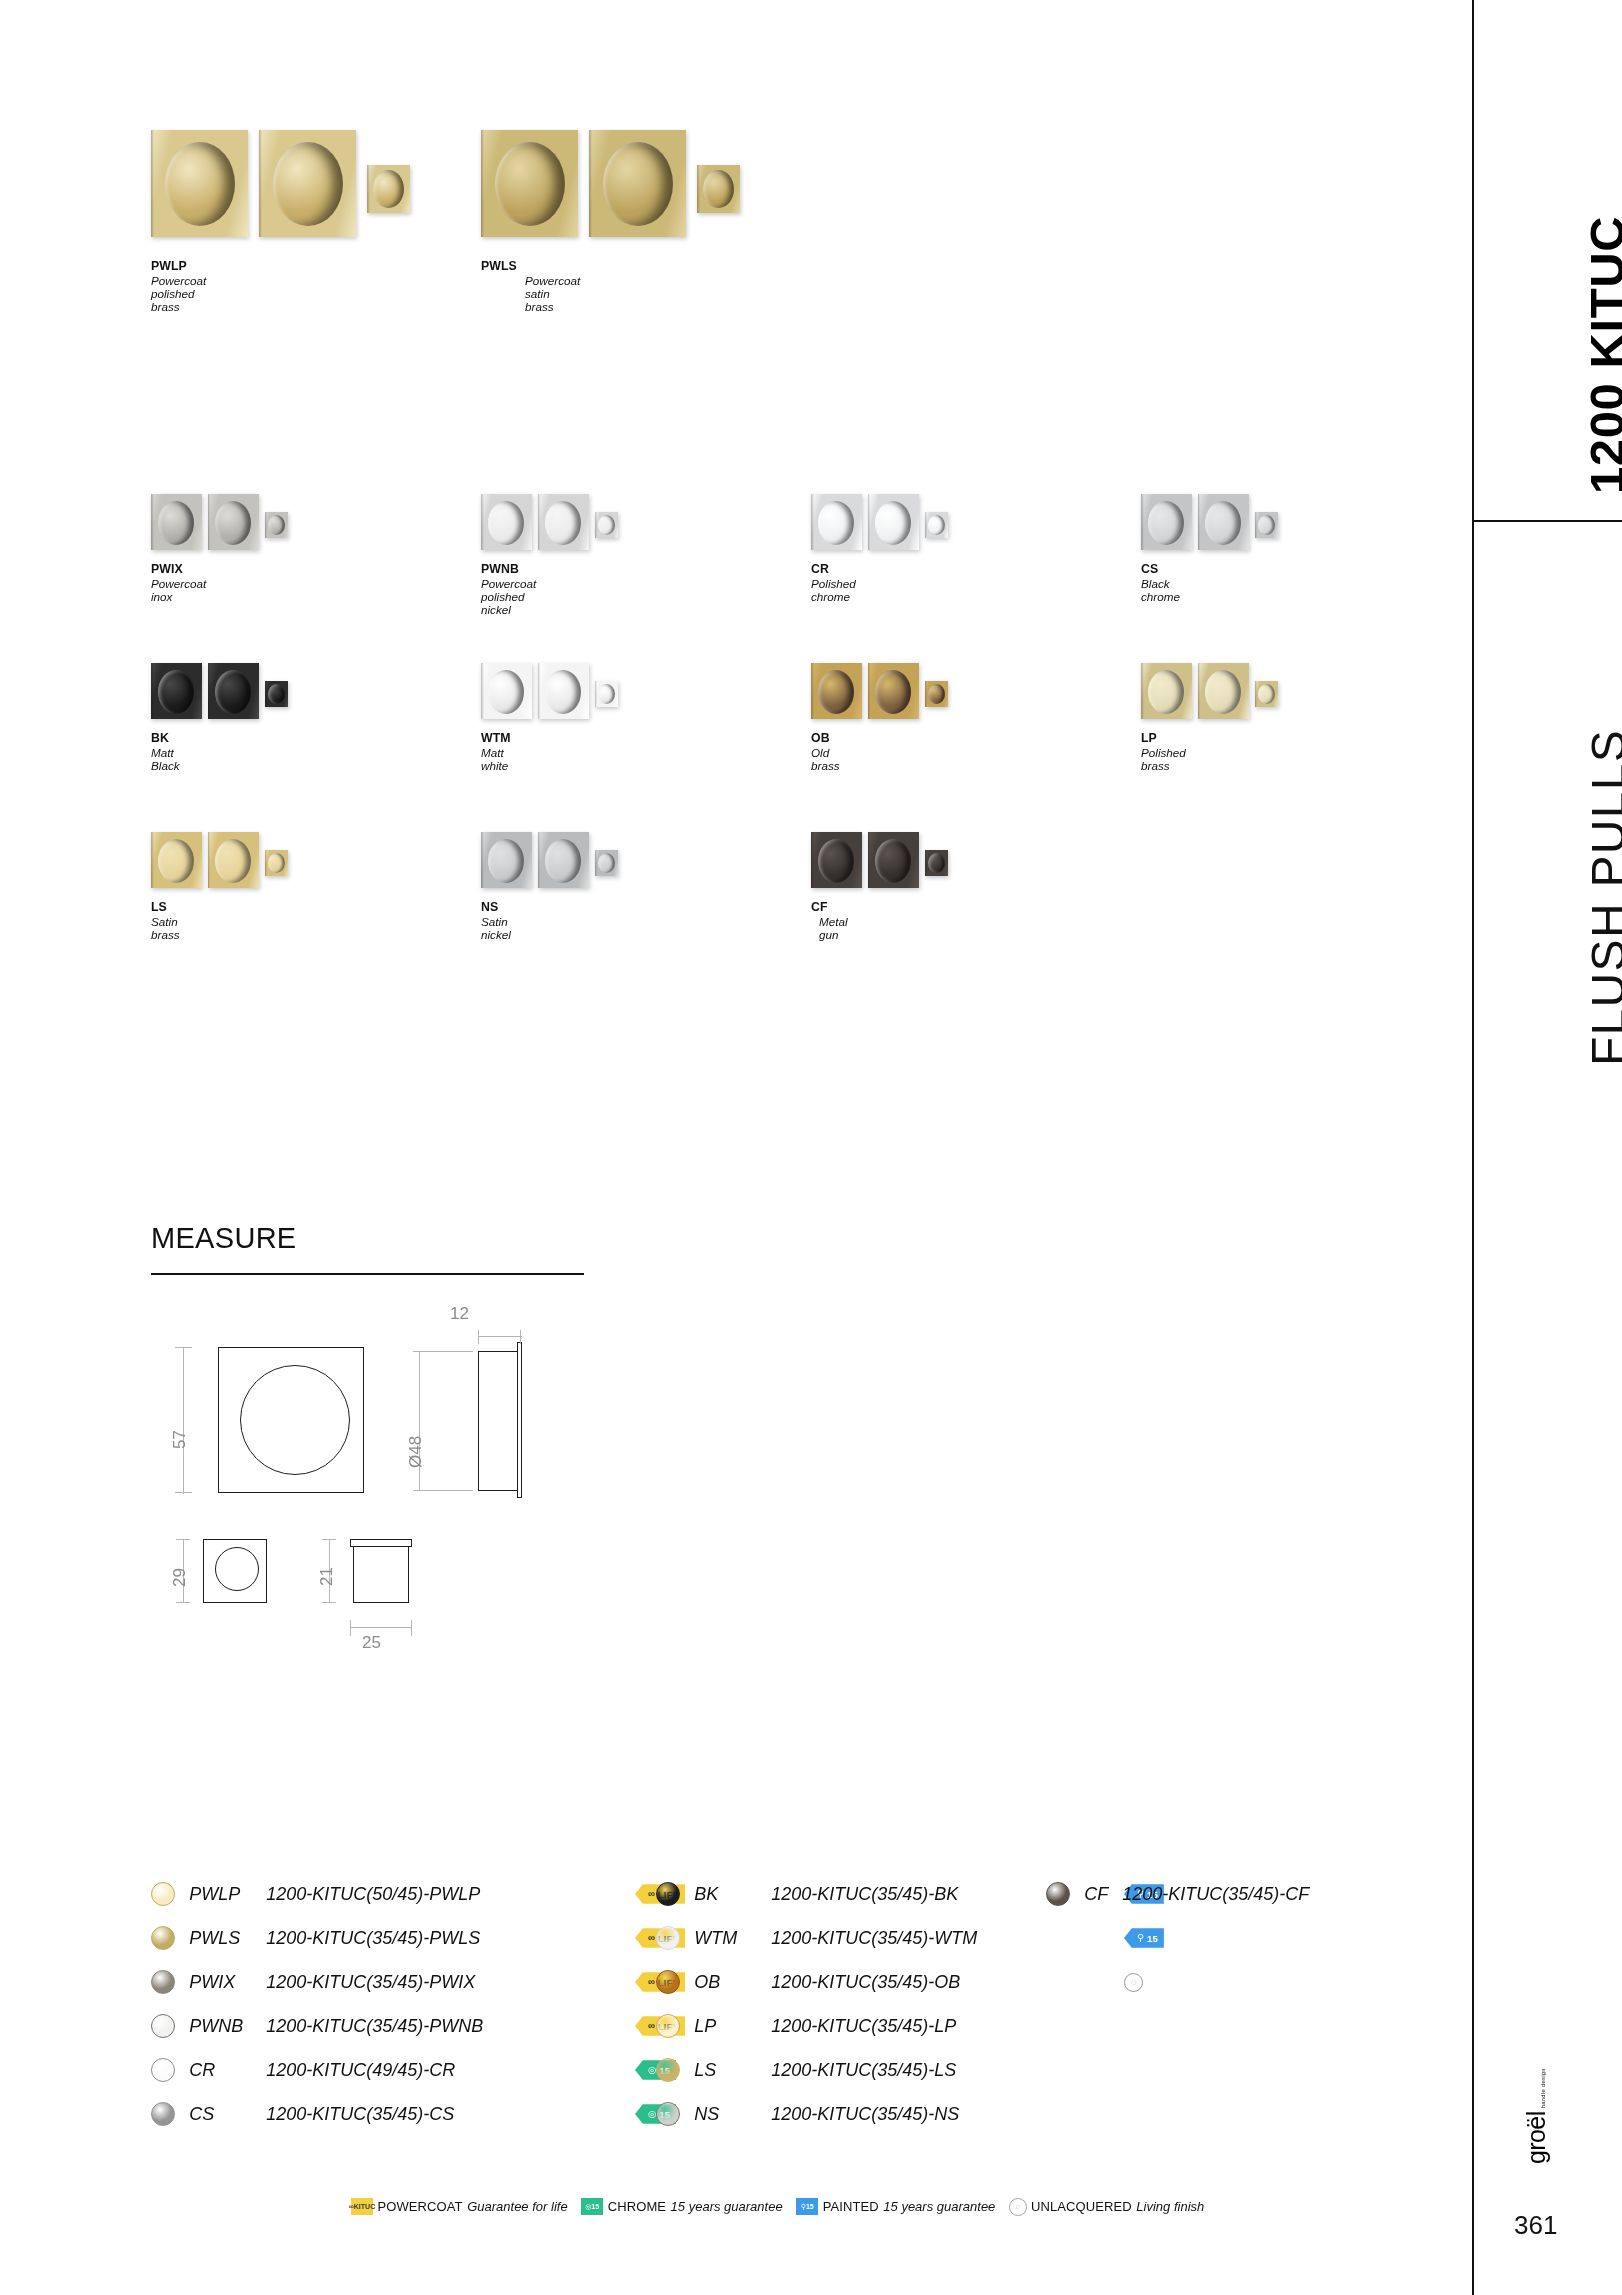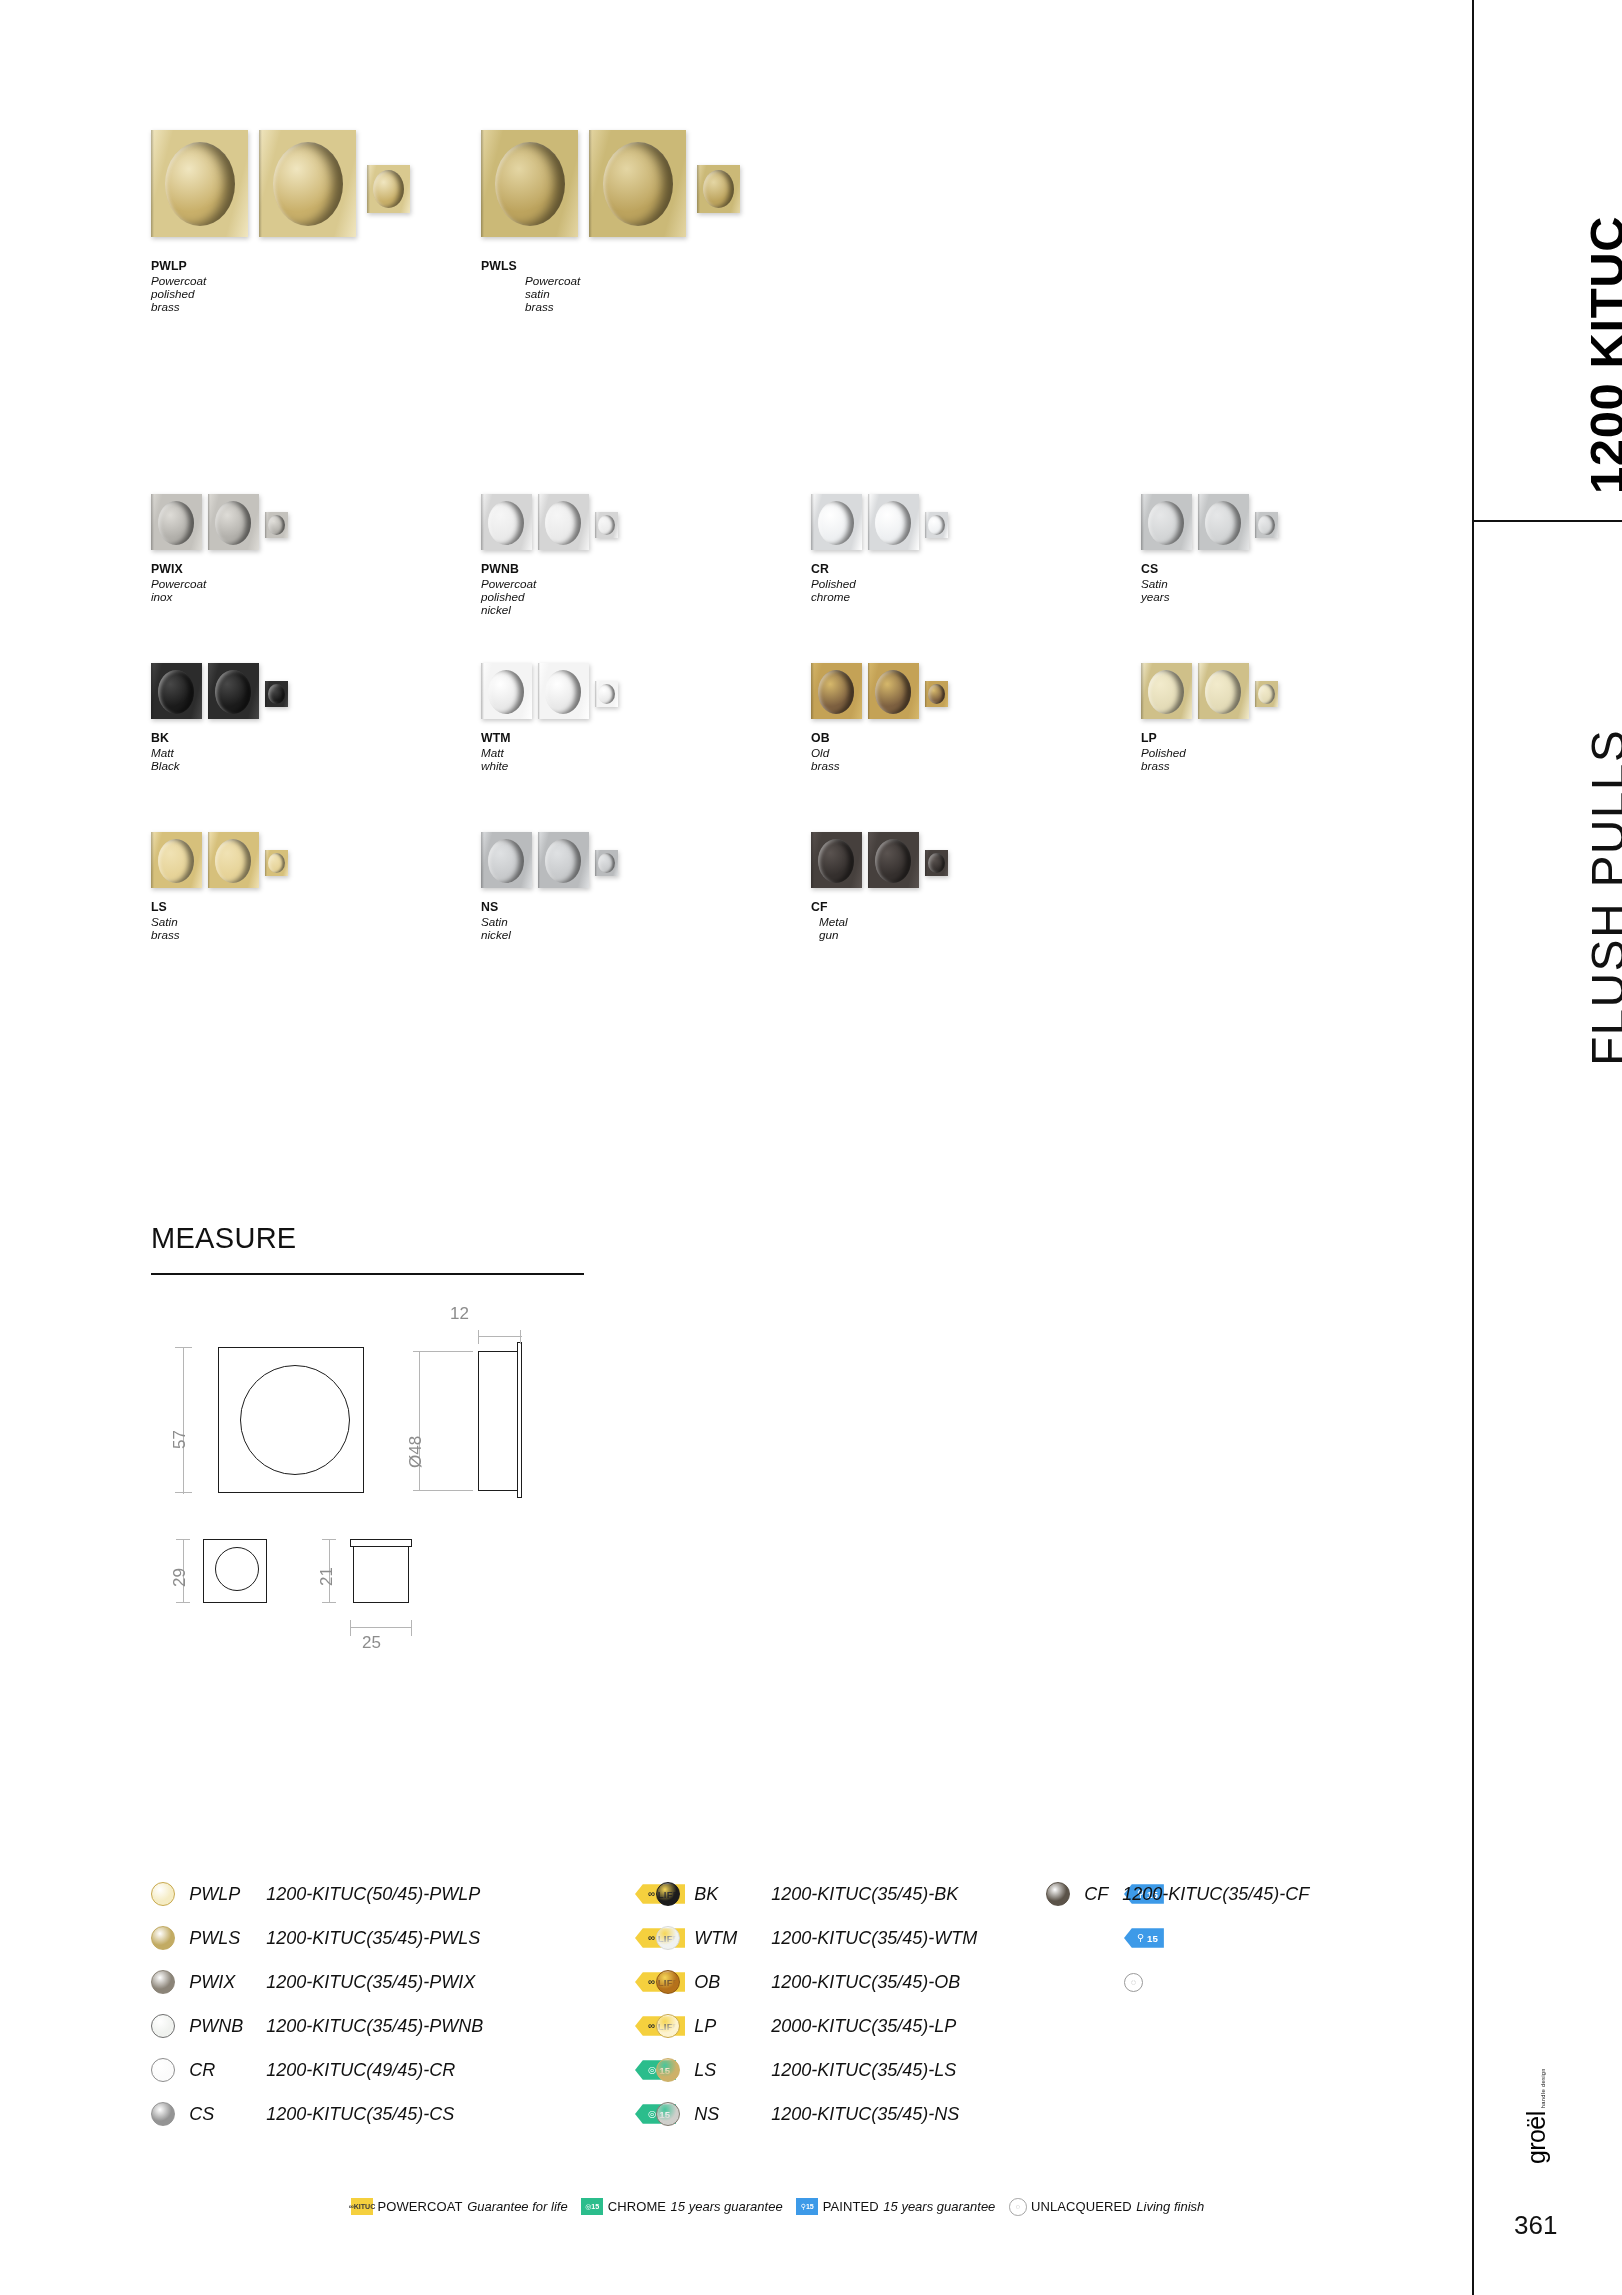--- a/index.html
+++ b/index.html
@@ -205,21 +205,21 @@
           <div class="plate" style="width: 51px; height: 56px; margin-right: 5.8px; background: linear-gradient(105deg, rgb(230, 231, 232) 0%, rgb(195, 197, 198) 18%, rgb(195, 197, 198) 82%, rgb(230, 231, 232) 100%); box-shadow: rgba(0, 0, 0, 0.22) 1.3px 1.9px 4.5px;">
             <div class="edge" style="background: linear-gradient(90deg, rgba(0, 0, 0, 0.45), rgba(0, 0, 0, 0));"></div>
             <div class="dish" style="left: 7.1px; top: 6.5px; width: 36px; height: 44px; background: radial-gradient(circle at 34% 32%, rgb(230, 231, 232) 0%, rgb(211, 213, 214) 58%, rgb(211, 213, 214) 100%); box-shadow: rgba(0, 0, 0, 0.5) -5.2px 0px 5.8px inset, rgba(255, 255, 255, 0.45) 1.9px 1.3px 3.9px inset;"></div>
           </div>
           <div class="plate" style="width: 23.4px; height: 26px; margin-right: 2.6px; background: linear-gradient(105deg, rgb(230, 231, 232) 0%, rgb(195, 197, 198) 18%, rgb(195, 197, 198) 82%, rgb(230, 231, 232) 100%); box-shadow: rgba(0, 0, 0, 0.22) 1.3px 1.9px 4.5px; margin-top: 18px;">
             <div class="edge" style="background: linear-gradient(90deg, rgba(0, 0, 0, 0.45), rgba(0, 0, 0, 0));"></div>
             <div class="dish" style="left: 3.2px; top: 3.2px; width: 17px; height: 20px; background: radial-gradient(circle at 34% 32%, rgb(230, 231, 232) 0%, rgb(211, 213, 214) 58%, rgb(211, 213, 214) 100%); box-shadow: rgba(0, 0, 0, 0.5) -2.6px 0px 2.6px inset, rgba(255, 255, 255, 0.45) 1.9px 1.3px 3.9px inset;"></div>
           </div>
         </div>
         <div class="code" style="top: 68px; left: 0px;">CS</div>
-        <div class="desc" style="top: 83px; left: 0px;">Satin years</div>
+        <div class="desc" style="top: 83px; left: 0px;">Black chrome</div>
       </div>
       <div class="prod" style="left: 151px; top: 663px;">
         <div class="shots">
           <div class="plate" style="width: 51px; height: 56px; margin-right: 5.8px; background: linear-gradient(105deg, rgb(72, 72, 72) 0%, rgb(44, 44, 44) 18%, rgb(44, 44, 44) 82%, rgb(72, 72, 72) 100%); box-shadow: rgba(0, 0, 0, 0.22) 1.3px 1.9px 4.5px;">
             <div class="edge" style="background: linear-gradient(90deg, rgba(0, 0, 0, 0.45), rgba(0, 0, 0, 0));"></div>
             <div class="dish" style="left: 7.1px; top: 6.5px; width: 36px; height: 44px; background: radial-gradient(circle at 34% 32%, rgb(72, 72, 72) 0%, rgb(27, 27, 27) 58%, rgb(27, 27, 27) 100%); box-shadow: rgba(0, 0, 0, 0.5) -5.2px 0px 5.8px inset, rgba(255, 255, 255, 0.45) 1.9px 1.3px 3.9px inset;"></div>
           </div>
           <div class="plate" style="width: 51px; height: 56px; margin-right: 5.8px; background: linear-gradient(105deg, rgb(72, 72, 72) 0%, rgb(44, 44, 44) 18%, rgb(44, 44, 44) 82%, rgb(72, 72, 72) 100%); box-shadow: rgba(0, 0, 0, 0.22) 1.3px 1.9px 4.5px;">
             <div class="edge" style="background: linear-gradient(90deg, rgba(0, 0, 0, 0.45), rgba(0, 0, 0, 0));"></div>
             <div class="dish" style="left: 7.1px; top: 6.5px; width: 36px; height: 44px; background: radial-gradient(circle at 34% 32%, rgb(72, 72, 72) 0%, rgb(27, 27, 27) 58%, rgb(27, 27, 27) 100%); box-shadow: rgba(0, 0, 0, 0.5) -5.2px 0px 5.8px inset, rgba(255, 255, 255, 0.45) 1.9px 1.3px 3.9px inset;"></div>
@@ -482,21 +482,21 @@
           <span class="swatch" style="background: radial-gradient(circle at 36% 30%, rgba(255, 255, 255, 0.133) 0%, rgb(181, 113, 27) 55%, rgb(181, 113, 27) 100%); border: 1.3px solid rgb(142, 87, 18);"></span>
           <span class="ref-code" style="display: inline-block; width: 77px; margin-left: 14.3px;">OB</span>
           <span class="ref-sku">1200-KITUC(35/45)-OB</span>
           <span style="position: absolute; left: 468px; display: flex; align-items: center;">
             <span class="unlac">◌</span>
           </span>
         </div>
         <div class="refrow">
           <span class="swatch" style="background: radial-gradient(circle at 36% 30%, rgba(255, 255, 255, 0.133) 0%, rgb(253, 243, 207) 55%, rgb(253, 243, 207) 100%); border: 1.3px solid rgb(201, 168, 74);"></span>
           <span class="ref-code" style="display: inline-block; width: 77px; margin-left: 14.3px;">LP</span>
-          <span class="ref-sku">2000-KITUC(35/45)-LP</span>
+          <span class="ref-sku">1200-KITUC(35/45)-LP</span>
         </div>
         <div class="refrow">
           <span class="swatch" style="background: radial-gradient(circle at 36% 30%, rgba(255, 255, 255, 0.133) 0%, rgb(205, 177, 105) 55%, rgb(205, 177, 105) 100%); border: 1.3px solid rgb(205, 177, 105);"></span>
           <span class="ref-code" style="display: inline-block; width: 77px; margin-left: 14.3px;">LS</span>
           <span class="ref-sku">1200-KITUC(35/45)-LS</span>
         </div>
         <div class="refrow">
           <span class="swatch" style="background: radial-gradient(circle at 36% 30%, rgba(255, 255, 255, 0.133) 0%, rgb(207, 207, 203) 55%, rgb(207, 207, 203) 100%); border: 1.3px solid rgb(126, 120, 110);"></span>
           <span class="ref-code" style="display: inline-block; width: 77px; margin-left: 14.3px;">NS</span>
           <span class="ref-sku">1200-KITUC(35/45)-NS</span>

